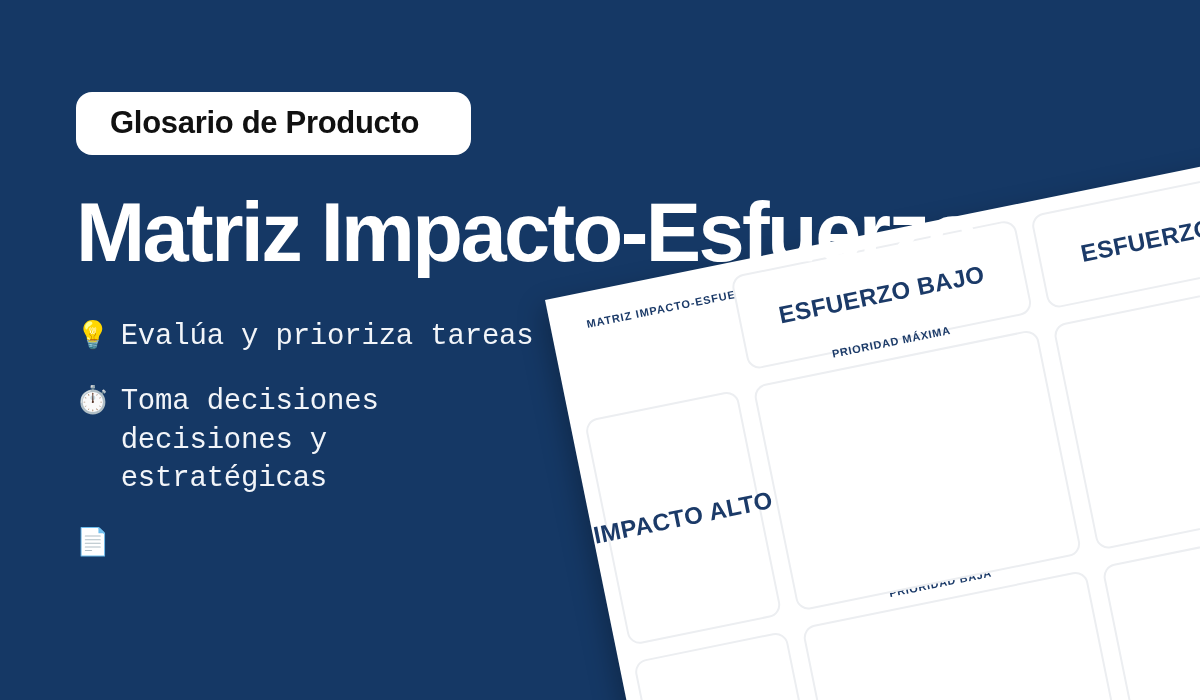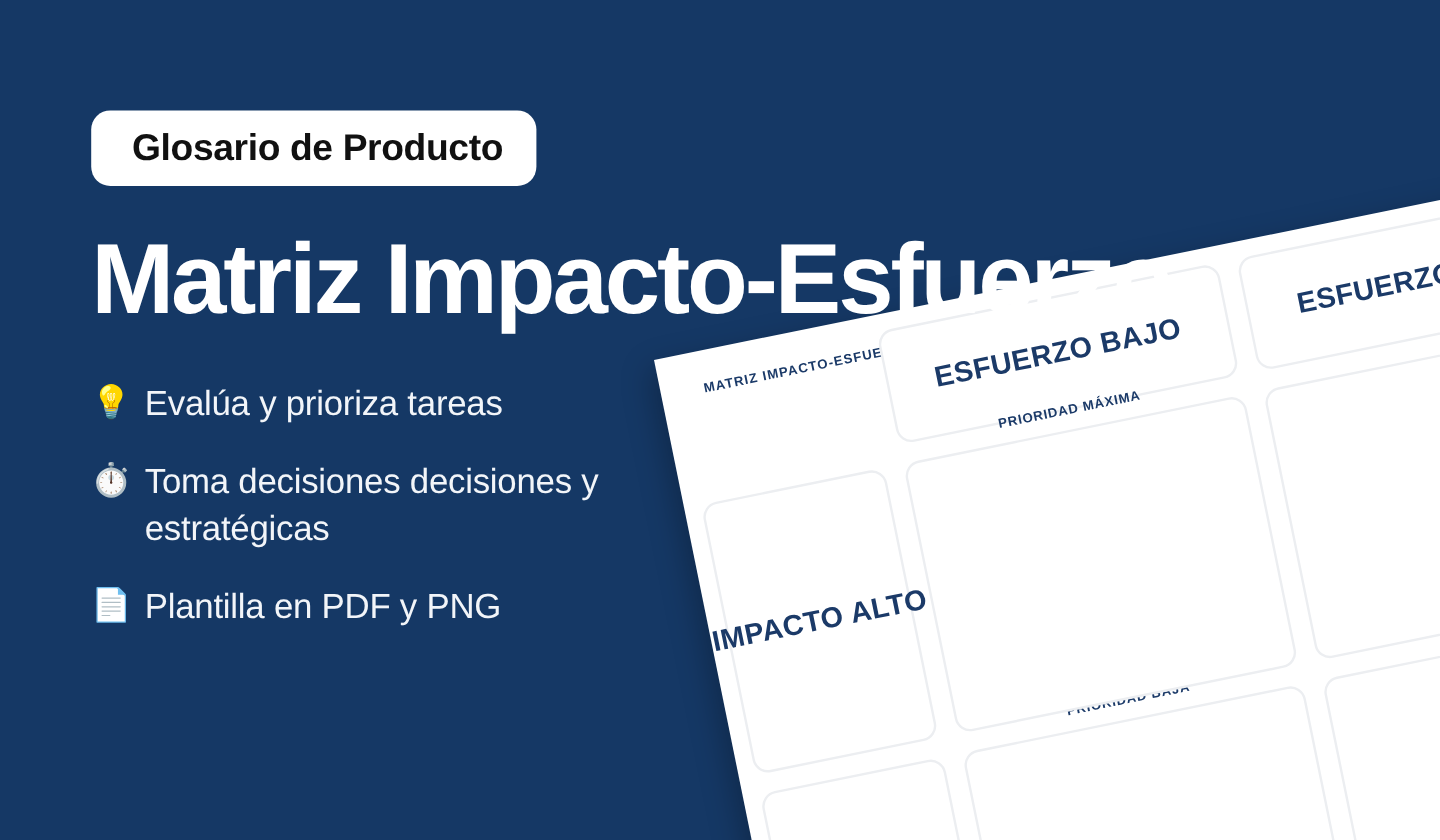--- a/index.html
+++ b/index.html
@@ -28,21 +28,21 @@
     left: 76px;
     top: 92px;
     width: 620px;
     z-index: 5;
   }
 
   #badge {
     display: inline-block;
     background: #ffffff;
     border-radius: 16px;
-    padding: 15px 28px 17px 34px;
+    padding: 15px 52px 17px 34px;
     box-sizing: border-box;
   }
   #badge-label {
     font-family: "Liberation Sans", sans-serif;
     font-size: 31px;
     font-weight: bold;
     color: #111111;
     letter-spacing: -0.3px;
     line-height: 1;
     white-space: nowrap;
@@ -72,21 +72,21 @@
     margin-bottom: 27px;
     max-width: 470px;
   }
   .feature-icon {
     font-size: 27px;
     line-height: 1.32;
     margin-right: 11px;
     flex: 0 0 auto;
   }
   .feature-text {
-    font-family: Liberation Sans, sans-serif;
+    font-family: Liberation Mono, monospace;
     font-size: 29px;
     font-weight: normal;
     color: #f2f5f9;
     line-height: 1.32;
     letter-spacing: -0.2px;
   }
 
   
   #matrix-doc-wrap {
     position: absolute;
@@ -198,21 +198,20 @@
         <span class="feature-text">Evalúa y prioriza tareas</span>
       </li>
 
       <li class="feature-item">
         <span class="feature-icon">⏱️</span>
         <span class="feature-text">Toma decisiones decisiones y estratégicas</span>
       </li>
 
       <li class="feature-item">
         <span class="feature-icon">📄</span>
-        <span class="feature-text">Plantilla en PDF y PNG</span>
       </li>
 
     </ul>
   </div>
 
   <div id="matrix-doc-wrap">
     <div id="matrix-doc">
 
       <div id="doc-title">MATRIZ IMPACTO-ESFUERZO</div>
 

